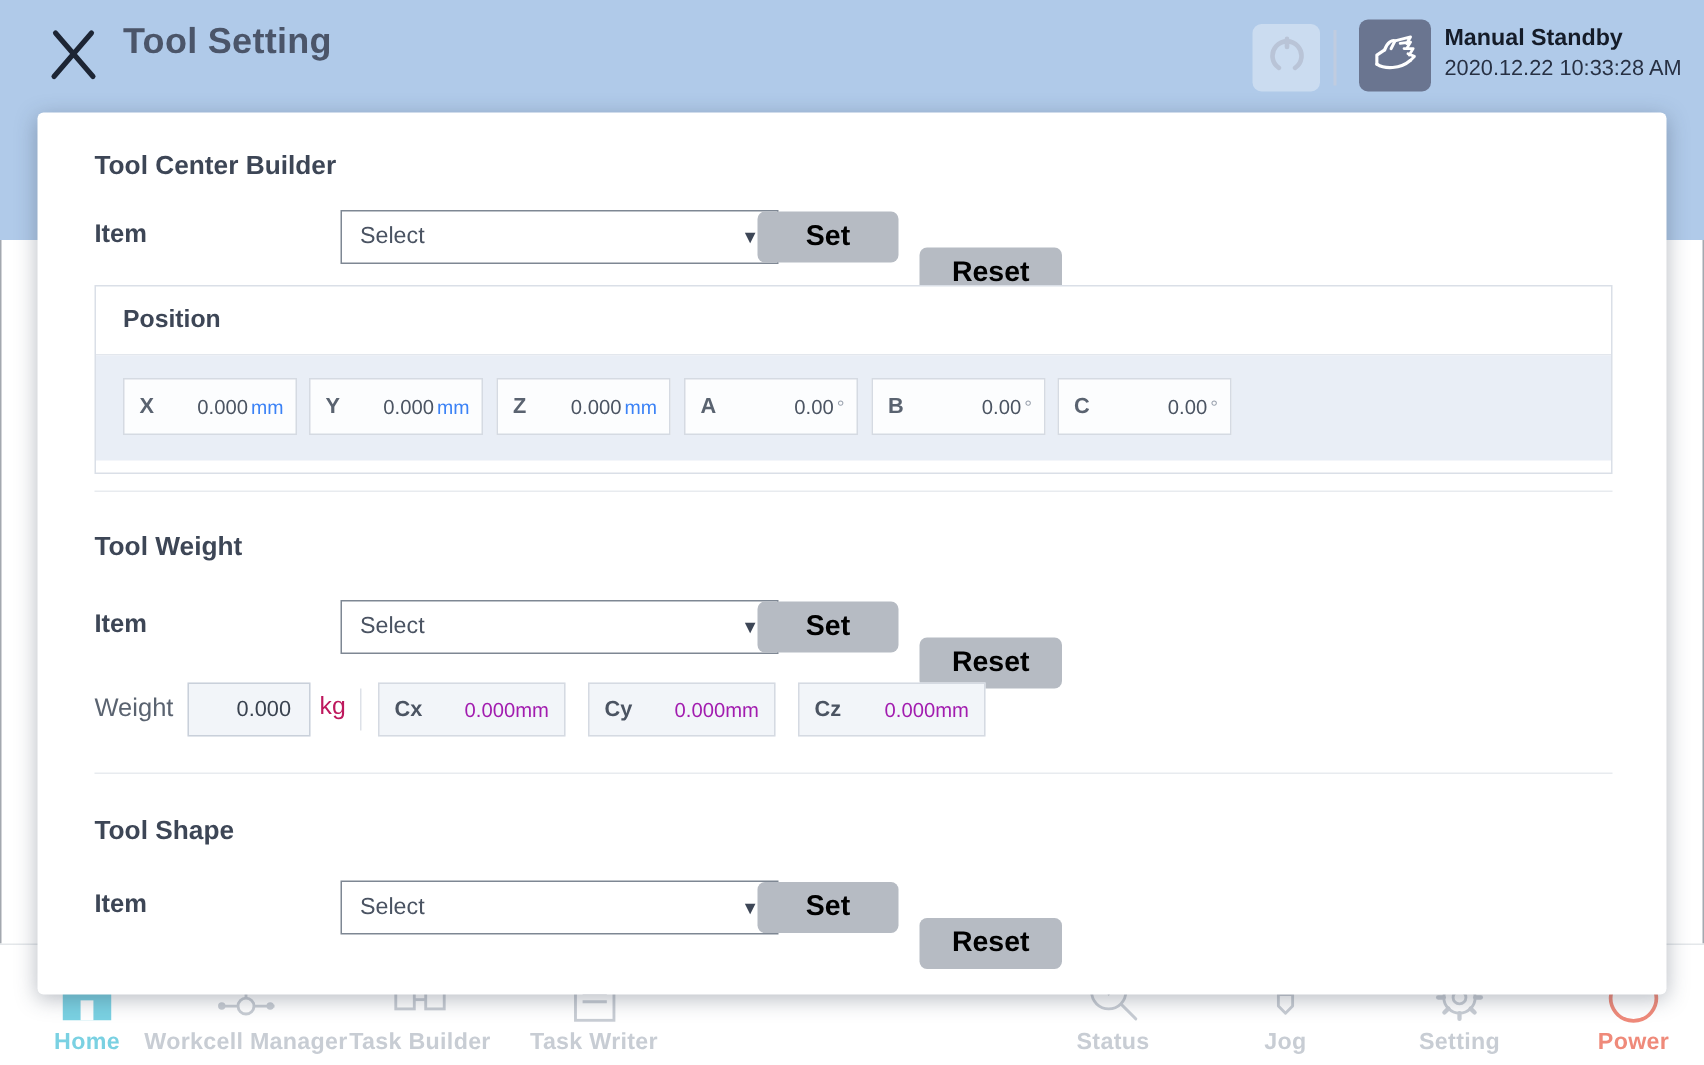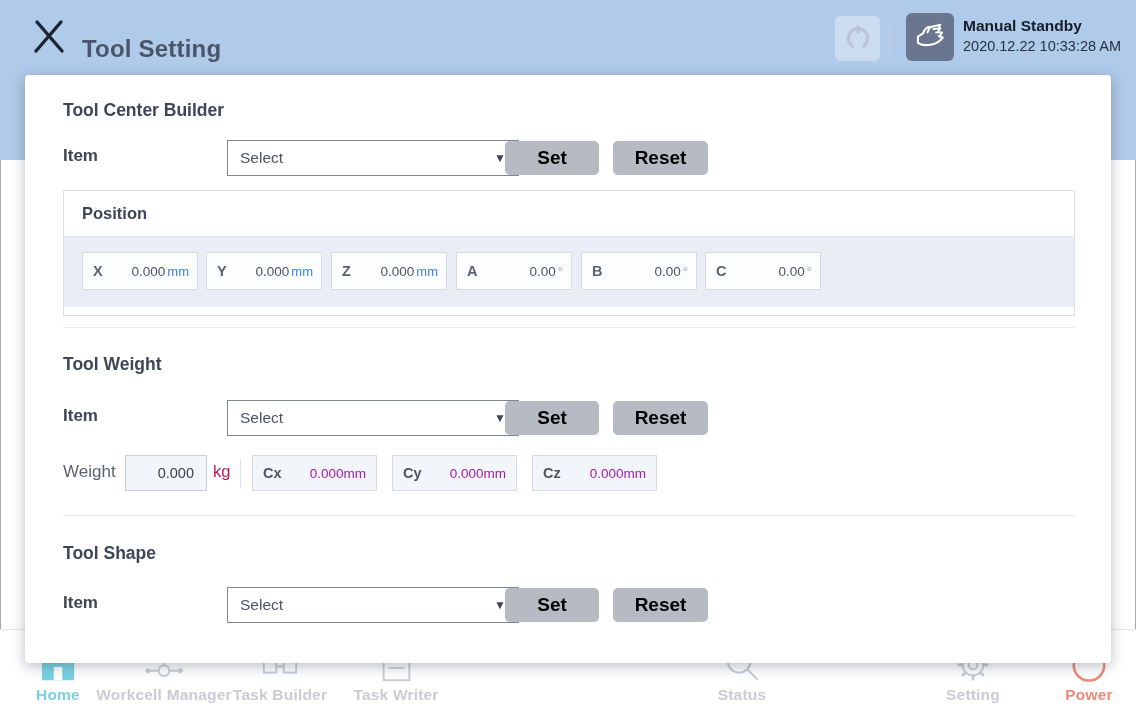--- a/index.html
+++ b/index.html
@@ -4,21 +4,21 @@
 <style>
   html,body{margin:0;padding:0;}
   body{
     width:1136px;height:710px;position:relative;overflow:hidden;
     background:#ffffff;font-family:"Liberation Sans","DejaVu Sans",sans-serif;
     box-shadow:inset 0 0 0 1px #a3a8af;
   }
   
   .page-header{position:absolute;left:0;top:0;width:1136px;height:160px;background:#b0cae9;z-index:1;}
   .close-btn{position:absolute;left:30px;top:17px;width:38px;height:38px;cursor:pointer;}
-  .page-title{position:absolute;left:82px;top:35px;font-size:24px;font-weight:700;color:#4b5569;letter-spacing:.2px;}
+  .page-title{position:absolute;left:82px;top:14px;font-size:24px;font-weight:700;color:#4b5569;letter-spacing:.2px;}
   .hdr-sq{position:absolute;border-radius:6px;display:flex;align-items:center;justify-content:center;}
   .gripper-btn{left:835px;top:16px;width:45px;height:45px;background:rgba(255,255,255,.34);}
   .hdr-divider{position:absolute;left:889px;top:20px;width:2px;height:37px;background:#c0cce0;}
   .hand-btn{left:906px;top:13px;width:48px;height:48px;background:#6a7590;}
   .status-title{position:absolute;left:963px;top:17px;font-size:15.5px;font-weight:700;color:#151c29;}
   .status-time{position:absolute;left:963px;top:38px;font-size:14.5px;font-weight:400;color:#273043;}
   .page-nav{position:absolute;left:0;bottom:0;width:1136px;height:80px;background:#fff;border-top:1px solid #e4e7ea;z-index:2;}
   .nav-item{position:absolute;top:16px;width:160px;text-align:center;cursor:pointer;}
   .nav-item svg{display:block;margin:0 auto;}
   .nav-label{display:block;margin-top:2px;font-size:15.5px;font-weight:600;color:#c8cdd4;letter-spacing:.2px;}
@@ -29,21 +29,21 @@
          border-radius:4px;box-shadow:0 3px 14px rgba(50,60,80,.35);z-index:5;}
   .sec-title{position:absolute;left:38px;font-size:17.5px;font-weight:700;color:#3d4656;}
   .item-label{position:absolute;left:38px;font-size:17px;font-weight:700;color:#3d4656;}
   .select{position:absolute;left:202px;width:292px;height:36px;background:#fff;border:1.5px solid #7e8793;
           box-sizing:border-box;display:flex;align-items:center;padding:0 12px;cursor:pointer;}
   .select .sel-text{font-size:15.5px;color:#4a5362;flex:1;}
   .select .sel-arrow{font-size:12px;color:#3d4656;}
   .btn{position:absolute;height:34px;border:none;border-radius:5px;background:#b6bbc3;color:#000000;
        font-family:inherit;font-size:19px;font-weight:700;cursor:pointer;}
   .btn.set{left:480px;width:94px;}
-  .btn.reset{left:588px;width:95px;}
+  .btn.reset{left:588px;width:95px;margin-top:24px;}
   .divider{position:absolute;left:38px;width:1012px;height:1px;background:#e8ebef;}
   
   .panel{position:absolute;left:38px;top:115px;width:1012px;height:126px;border:1px solid #dadfe7;box-sizing:border-box;background:#fff;}
   .panel-header{height:46px;border-bottom:1px solid #e3e7ed;display:flex;align-items:center;padding-left:18px;
                 font-size:16.5px;font-weight:700;color:#3d4656;box-sizing:border-box;}
   .panel-body{position:relative;height:70px;background:#e9eef6;}
   .pfield{position:absolute;top:15px;width:116px;height:38px;background:#fcfdfe;border:1px solid #d5dae2;
           box-sizing:border-box;display:flex;align-items:center;padding:0 8px 0 10px;}
   .pfield .f-label{font-size:14.5px;font-weight:600;color:#5a6370;flex:1;}
   .pfield .f-value{font-size:13.5px;color:#4b5462;}
@@ -141,20 +141,31 @@
   <div class="nav-item" style="left:662px">
     <span>
       <svg width="44" height="38" viewBox="0 0 44 40">
         <circle cx="19" cy="16" r="12" fill="none" stroke="#c8cdd4" stroke-width="2"></circle>
         <path d="M28 25 L38 35" stroke="#c8cdd4" stroke-width="2" stroke-linecap="round"></path>
         <path d="M15 13 L23 13 L19 19 Z" fill="#c8cdd4"></path>
       </svg>
     </span>
     <span class="nav-label">Status</span>
   </div>
+  <div class="nav-item" style="left:777px">
+    <span>
+      <svg width="44" height="38" viewBox="0 0 44 40">
+        <path d="M6 14 L6 7 L13 7" stroke="#c8cdd4" stroke-width="2" fill="none"></path>
+        <path d="M31 7 L38 7 L38 14" stroke="#c8cdd4" stroke-width="2" fill="none"></path>
+        <circle cx="22" cy="6" r="2.6" fill="none" stroke="#c8cdd4" stroke-width="2"></circle>
+        <path d="M17 18 L27 18 L27 26 L22 31 L17 26 Z" fill="none" stroke="#c8cdd4" stroke-width="2" stroke-linejoin="round"></path>
+      </svg>
+    </span>
+    <span class="nav-label">Jog</span>
+  </div>
   <div class="nav-item" style="left:893px">
     <span>
       <svg width="44" height="38" viewBox="0 0 44 40">
         <circle cx="22" cy="20" r="11" fill="none" stroke="#c8cdd4" stroke-width="2"></circle>
         <circle cx="22" cy="20" r="4.5" fill="none" stroke="#c8cdd4" stroke-width="2"></circle>
         <g stroke="#c8cdd4" stroke-width="3" stroke-linecap="round">
           <path d="M22 5 L22 9"></path>
             <path d="M22 31 L22 35"></path>
           <path d="M7 20 L11 20"></path>
             <path d="M33 20 L37 20"></path>

